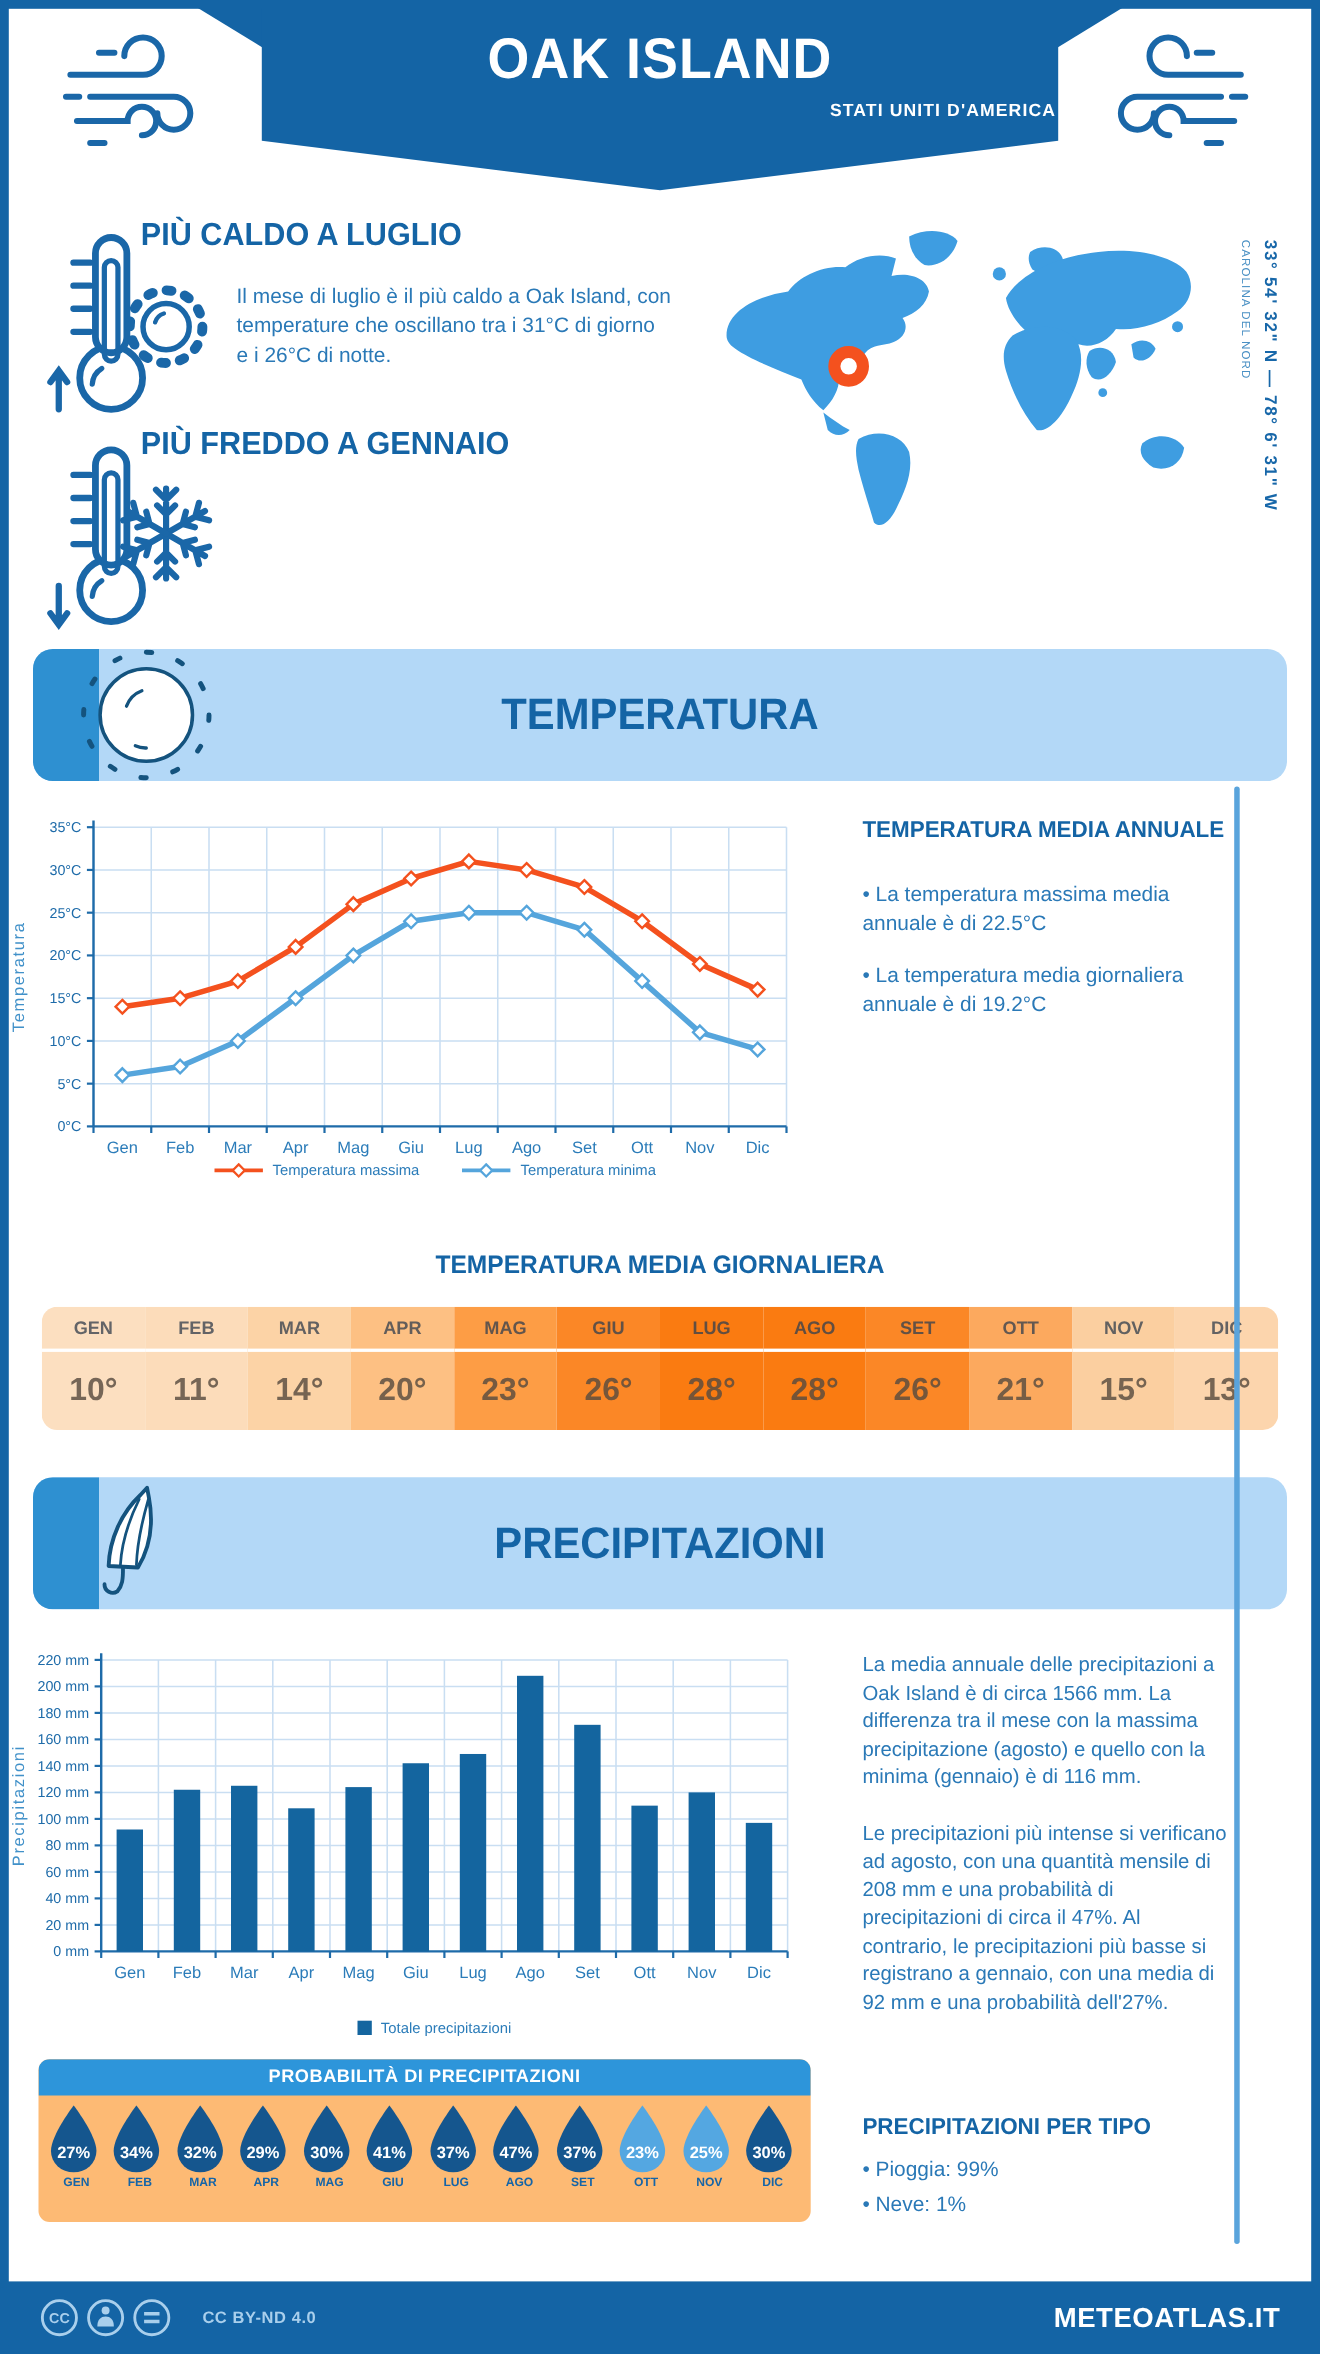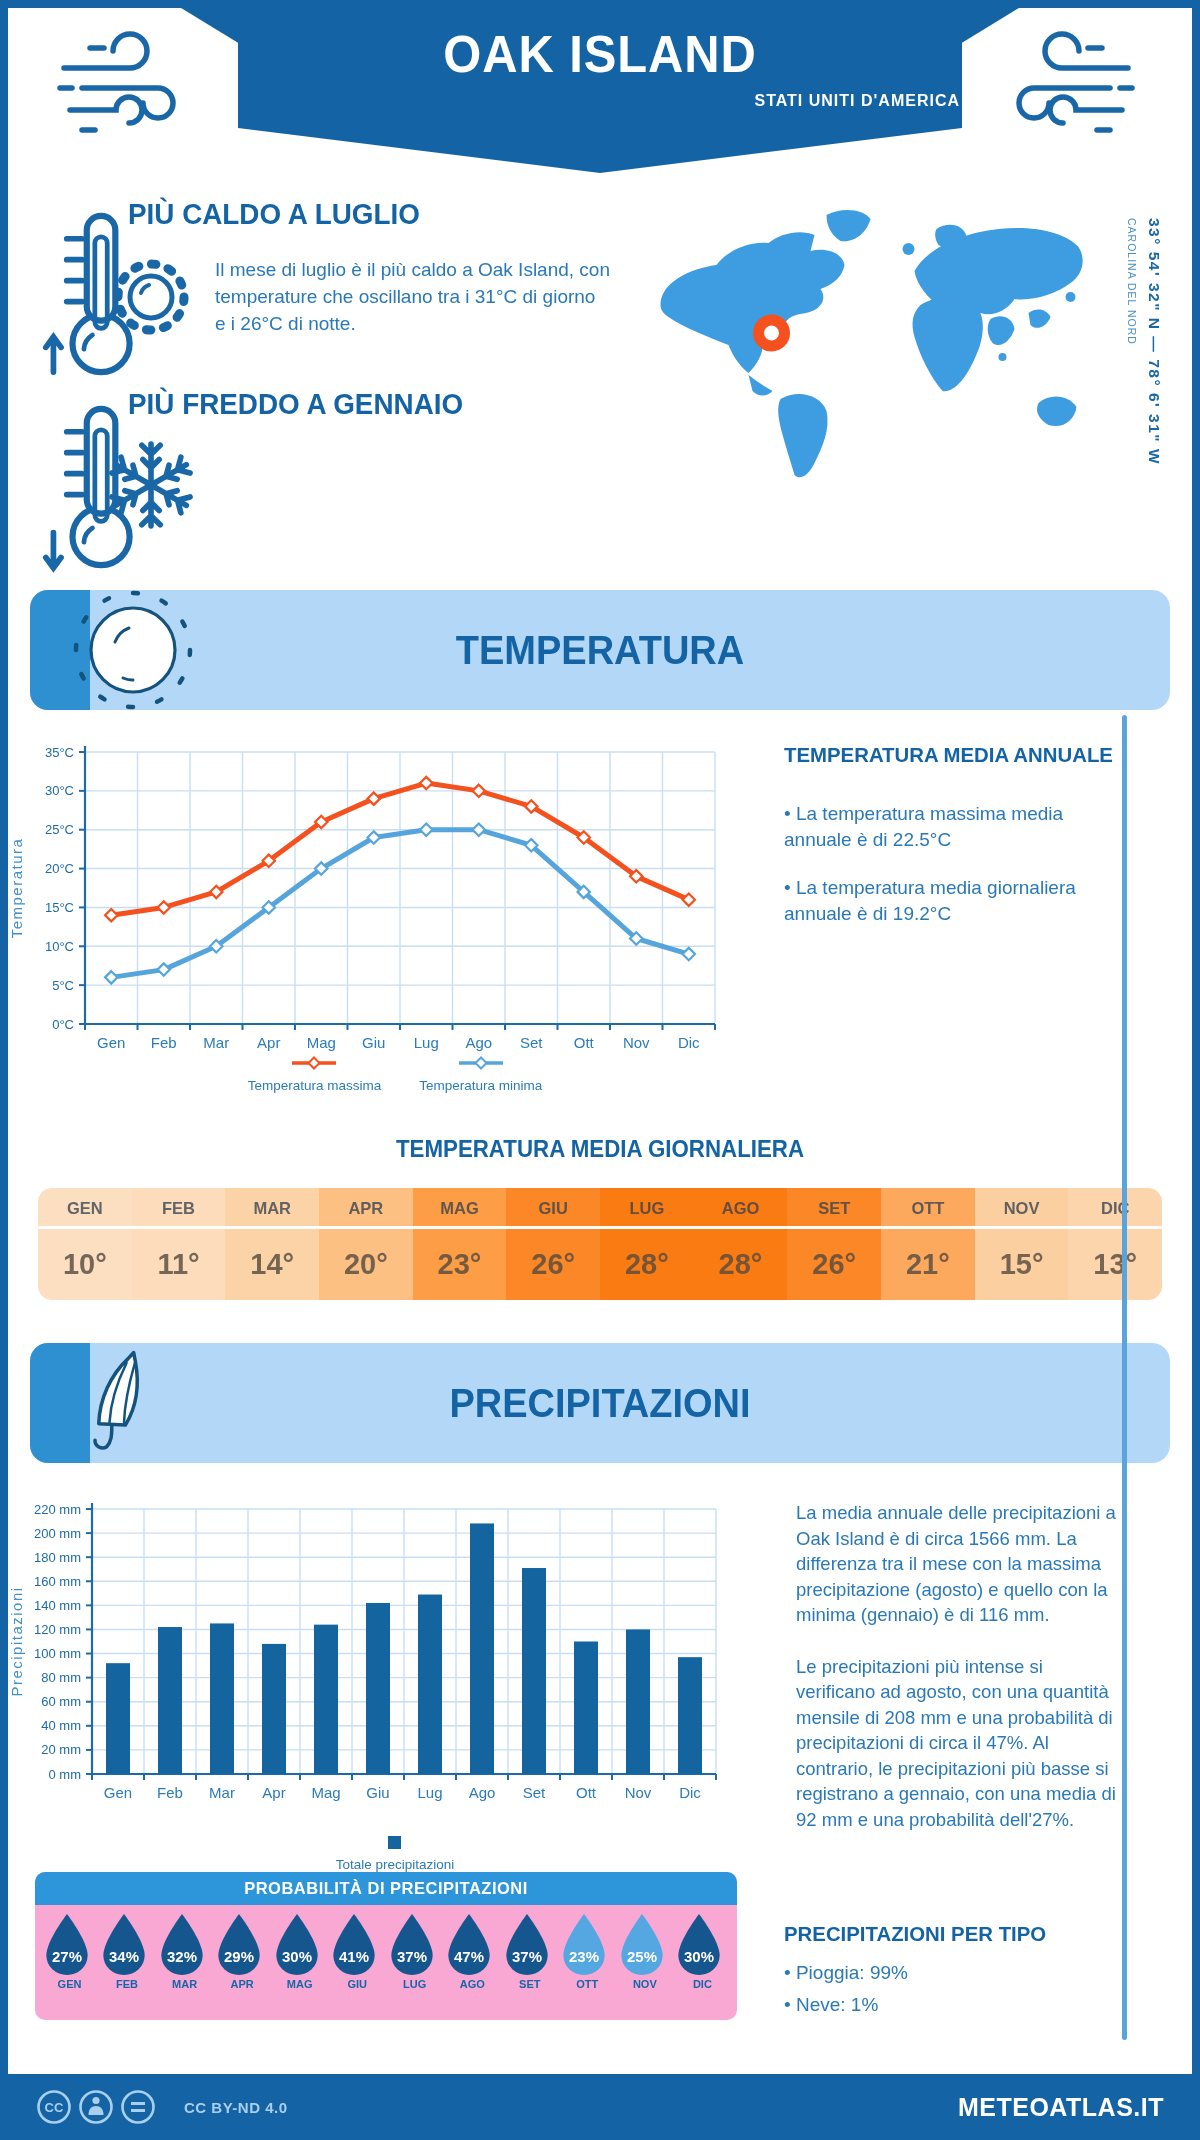--- a/index.html
+++ b/index.html
@@ -25,37 +25,37 @@
   
   .banner{position:absolute;left:30px;width:1140px;height:120px;background:#b3d8f7;border-radius:18px;overflow:hidden;}
   .banner .accent{position:absolute;left:0;top:0;width:60px;height:100%;background:#2e90d1;}
   .banner-title{position:absolute;left:30px;width:1140px;height:120px;line-height:120px;text-align:center;
     color:#1464a5;font-size:40px;font-weight:bold;transform:scaleX(.95);z-index:4;}
   
   .blk-title{color:#1464a5;font-size:21px;font-weight:bold;margin:0 0 34px 0;transform-origin:left;transform:scaleX(.97);white-space:nowrap;}
   .blist{list-style:none;margin:0;padding:0;}
   .blist li{color:#2a79b7;font-size:19px;line-height:26px;margin-bottom:22px;}
   .blist li::before{content:"• ";}
-  .ptext p{color:#2a79b7;font-size:18.5px;line-height:25.5px;margin:0 0 26px 12px;}
+  .ptext p{color:#2a79b7;font-size:18.5px;line-height:25.5px;margin:0 0 26px 0;}
   
   .daily-title{position:absolute;left:0;top:1136px;width:1200px;text-align:center;
     color:#1464a5;font-size:23px;font-weight:bold;transform:scaleX(.97);}
   .daily-table{position:absolute;left:38px;top:1188px;width:1124px;height:112px;display:flex;
     border-radius:14px;overflow:hidden;}
   .daily-col{flex:1;display:flex;flex-direction:column;}
   .daily-col .m{height:38px;line-height:40px;text-align:center;font-size:16.5px;font-weight:bold;
     color:rgba(55,65,78,.78);border-bottom:3px solid #fff;}
   .daily-col .v{flex:1;display:flex;align-items:center;justify-content:center;font-size:29px;font-weight:bold;
     color:rgba(88,76,64,.82);}
   
   .legend{position:absolute;display:flex;justify-content:center;align-items:center;gap:38px;width:700px;left:45px;}
-  .legend .item{display:flex;align-items:center;gap:8px;color:#2b7cb9;font-size:13.5px;flex-direction:column;}
+  .legend .item{display:flex;align-items:center;gap:8px;color:#2b7cb9;font-size:13.5px;}
   .legend .sq{width:13px;height:13px;display:inline-block;}
   
-  .prob{position:absolute;left:35px;top:1872px;width:702px;height:148px;background:#f9a8d4;border-radius:10px;overflow:hidden;}
+  .prob{position:absolute;left:35px;top:1872px;width:702px;height:148px;background:#fdba74;border-radius:10px;overflow:hidden;}
   .prob .bar{height:33px;line-height:33px;background:#2d95da;color:#fff;text-align:center;
     font-size:16.5px;font-weight:bold;letter-spacing:.5px;}
   .prob .drops{display:flex;justify-content:space-evenly;padding:8px 4px 0 4px;}
   .drop{width:54px;text-align:center;}
   .drop .lbl{margin-top:3px;font-size:11px;font-weight:bold;color:#1565a8;}
   
   .footer{position:absolute;left:0;right:0;bottom:0;height:66px;background:#1464a5;z-index:55;
     display:flex;align-items:center;padding:0 36px;box-sizing:border-box;}
   .footer .lic{color:#a9cfec;font-size:15px;font-weight:bold;letter-spacing:.5px;margin-left:8px;}
   .footer .site{margin-left:auto;color:#fff;font-size:25px;font-weight:bold;letter-spacing:.5px;}

